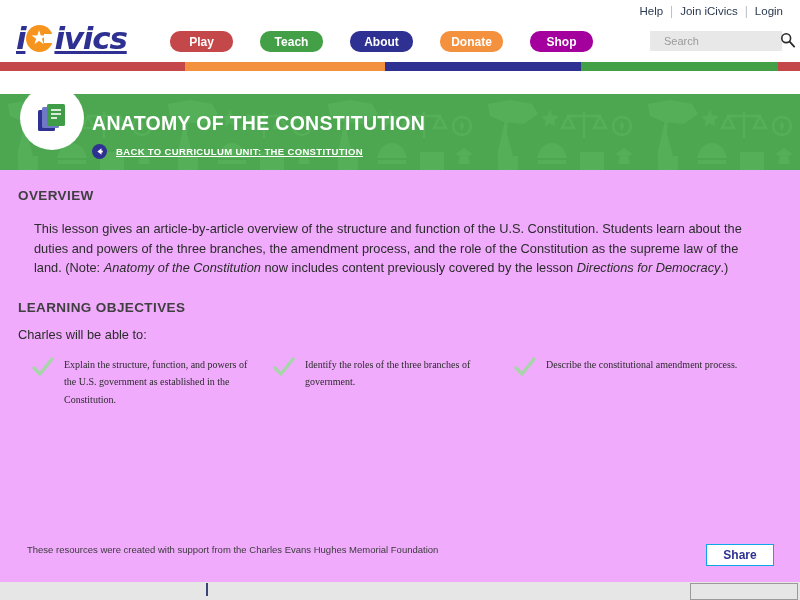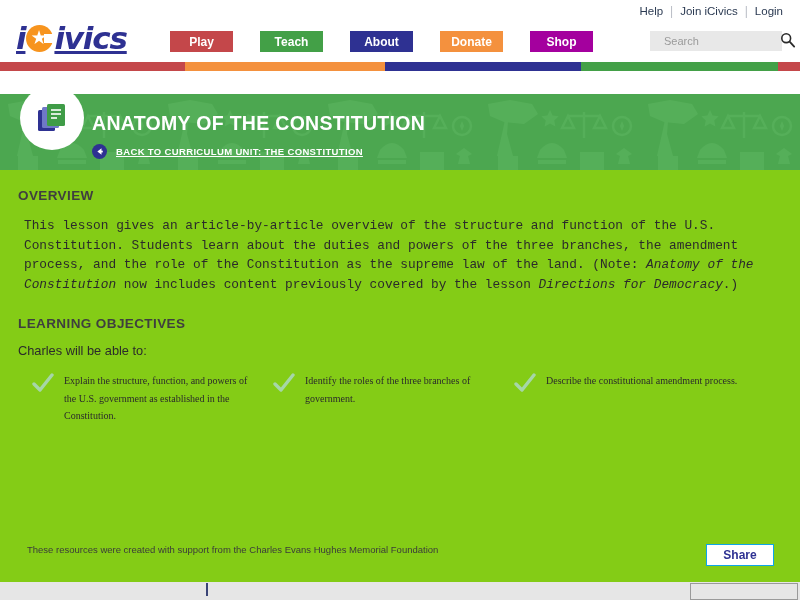--- a/index.html
+++ b/index.html
@@ -4,21 +4,21 @@
 <title>iCivics — Anatomy of the Constitution</title>
 <style>
   * { box-sizing: border-box; }
   html, body {
     margin: 0; padding: 0;
     width: 800px; height: 600px;
     background: #ffffff;
     font-family: "Liberation Sans", sans-serif;
     overflow: hidden;
   }
-  .page { position: relative; width: 800px; height: 600px; background:#84cc16; }
+  .page { position: relative; width: 800px; height: 600px; background:#f0abfc; }
 
   
   .topbar { position: relative; height: 62px; background:#fff; }
 
   .utility {
     position: absolute; top: 4px; right: 10px;
     font-size: 11.5px; color:#2b3a52;
     display:flex; align-items:center; gap:0;
   }
   .utility a {
@@ -51,21 +51,21 @@
     position:absolute; left:4px; top:3px;
     color:#ffffff; font-size:19px; line-height:19px; font-style:normal;
   }
   .logo .l-rest { color:#2e3192; }
 
   .navbtns { position:absolute; left:170px; top:31px; display:flex; gap:0; }
   .navbtn {
     display:inline-flex; align-items:center; justify-content:center;
     width: 63px; height: 21px;
     color:#ffffff; font-size:12px; font-weight:bold;
-    border-radius: 0; text-decoration:none; cursor:pointer;
+    border-radius: 10px; text-decoration:none; cursor:pointer;
     font-family: "Liberation Sans", sans-serif;
   }
   .navbtn.play   { background:#c4474a; margin-left: 0px; }
   .navbtn.teach  { background:#43a047; margin-left: 27px; }
   .navbtn.about  { background:#2e3192; margin-left: 27px; }
   .navbtn.donate { background:#f4913e; margin-left: 27px; }
   .navbtn.shop   { background:#a4009e; margin-left: 27px; }
 
   .searchwrap {
     position:absolute; right:18px; top:31px;
@@ -129,22 +129,22 @@
 
   
   .content { padding: 18px 26px 0 18px; }
 
   h2.section-head {
     margin:0 0 13px 0;
     font-size: 13.5px; font-weight: bold; letter-spacing:0.4px;
     color:#3f3f3f; font-family:"Liberation Sans", sans-serif;
   }
   p.body-text {
-    margin:6px; font-size:12.8px; line-height:19.5px; color:#2b2b2b;
-    font-family:Liberation Mono, monospace;
+    margin:16px; font-size:12.8px; line-height:19.5px; color:#2b2b2b;
+    font-family:Liberation Sans, sans-serif;
   }
   p.body-text em { font-style: italic; }
 
   h2.obj-head { margin: 22px 0 12px 0; }
   p.lead { margin:0 0 14px 0; font-size:12.8px; color:#2b2b2b; }
 
   .objectives {
     display:flex; flex-wrap: wrap;
   }
   .objective {

